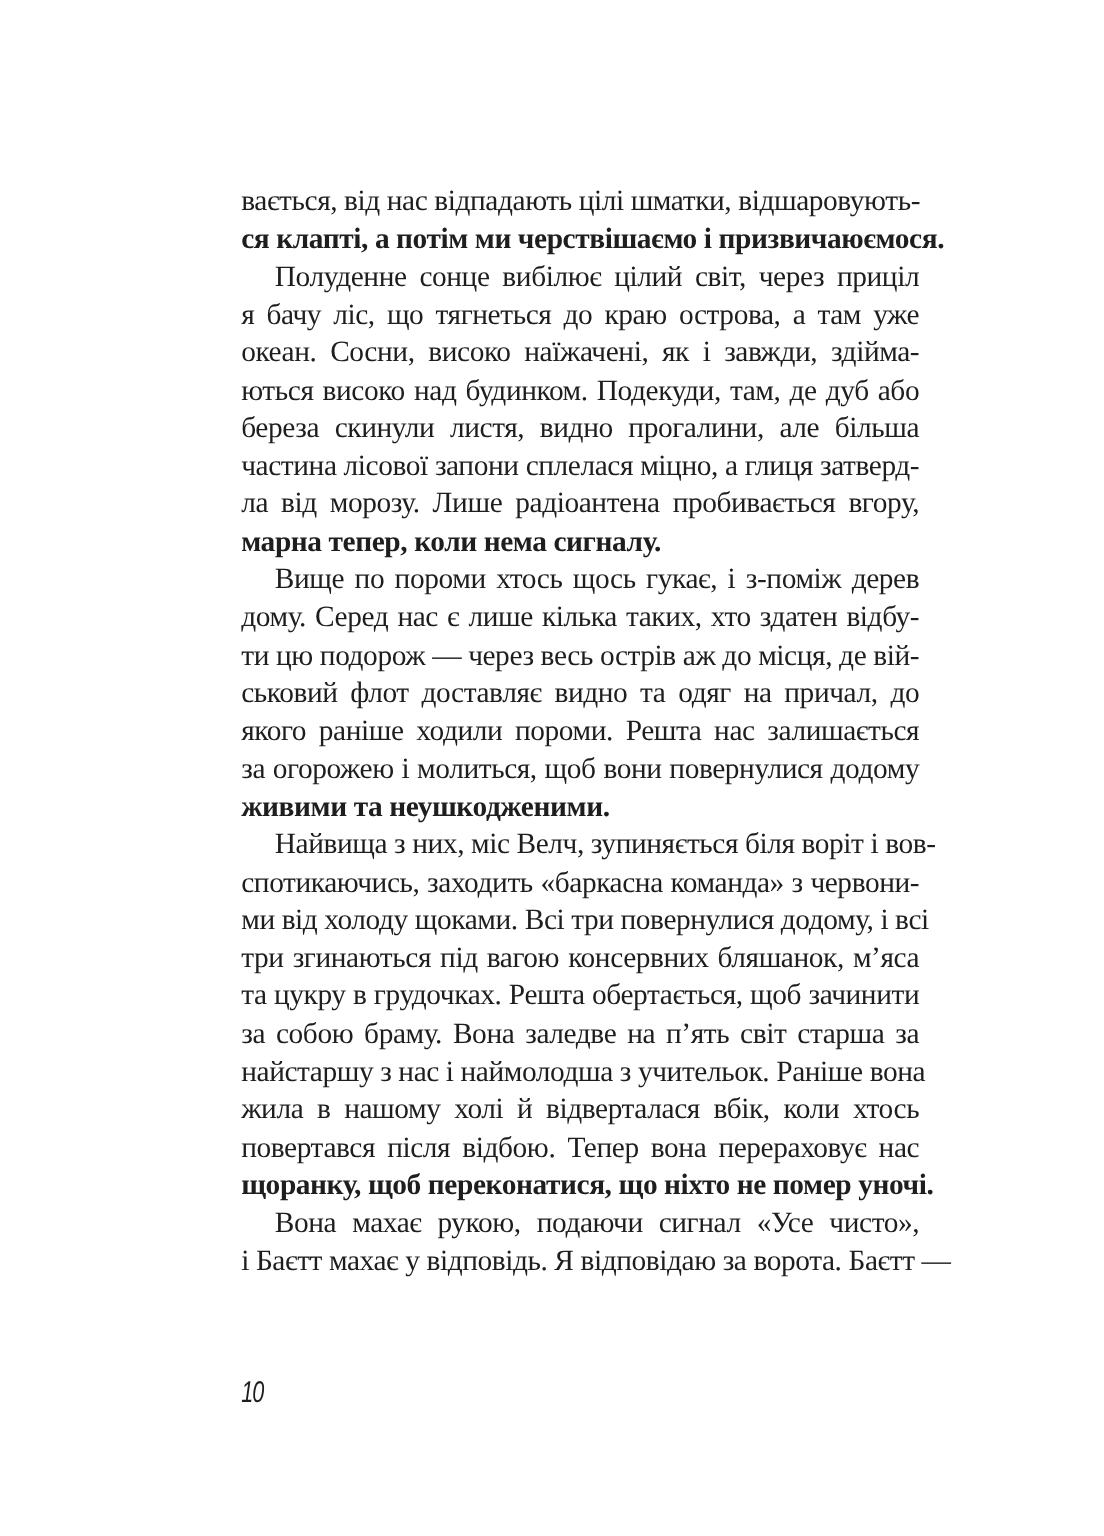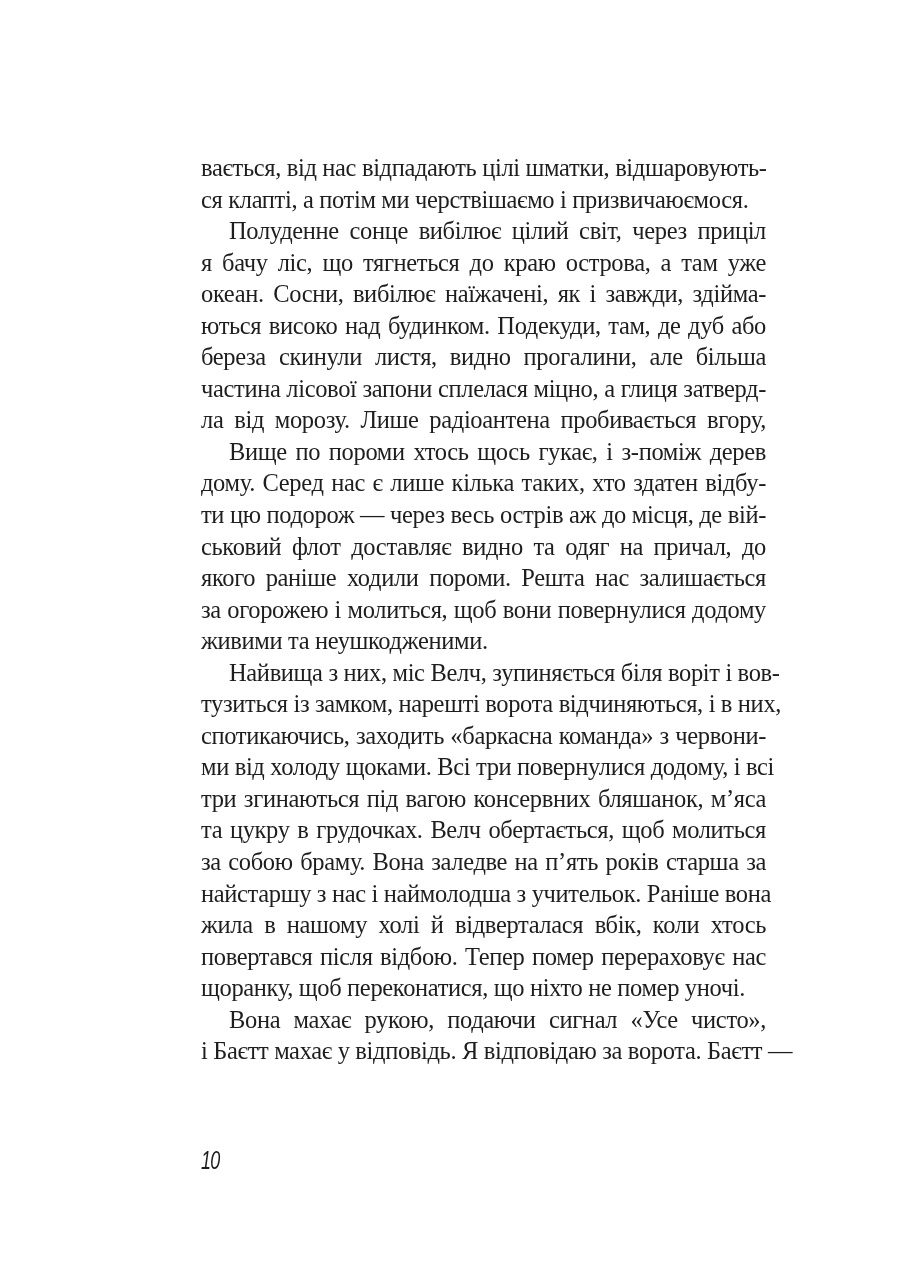--- a/index.html
+++ b/index.html
@@ -34,20 +34,21 @@
     }
     .line {
       display: block;
       white-space: nowrap;
       text-align: justify;
       text-align-last: justify;
       height: 31.55px;
     }
     .line.last {
       text-align-last: left;
+      font-weight: bold;
     }
     .line.indent {
       padding-left: 28px;
     }
     .page-number {
       position: absolute;
       left: 201px;
       top: 1146px;
       font-family: "Liberation Sans", sans-serif;
       font-style: italic;
@@ -65,48 +66,48 @@
   <div class="text-block">
 
     <div>
       <span class="line">вається, від нас відпадають цілі шматки, відшаровують-</span>
       <span class="line last">ся клапті, а потім ми черствішаємо і призвичаюємося.</span>
     </div>
 
     <div>
       <span class="line indent">Полуденне сонце вибілює цілий світ, через приціл</span>
       <span class="line">я бачу ліс, що тягнеться до краю острова, а там уже</span>
-      <span class="line">океан. Сосни, вибілює наїжачені, як і завжди, здійма-</span>
+      <span class="line">океан. Сосни, високо наїжачені, як і завжди, здійма-</span>
       <span class="line">ються високо над будинком. Подекуди, там, де дуб або</span>
       <span class="line">береза скинули листя, видно прогалини, але більша</span>
       <span class="line">частина лісової запони сплелася міцно, а глиця затверд-</span>
       <span class="line">ла від морозу. Лише радіоантена пробивається вгору,</span>
+      <span class="line last">марна тепер, коли нема сигналу.</span>
     </div>
 
     <div>
       <span class="line indent">Вище по пороми хтось щось гукає, і з-поміж дерев</span>
       <span class="line">дому. Серед нас є лише кілька таких, хто здатен відбу-</span>
       <span class="line">ти цю подорож — через весь острів аж до місця, де вій-</span>
       <span class="line">ськовий флот доставляє видно та одяг на причал, до</span>
       <span class="line">якого раніше ходили пороми. Решта нас залишається</span>
       <span class="line">за огорожею і молиться, щоб вони повернулися додому</span>
       <span class="line last">живими та неушкодженими.</span>
     </div>
 
     <div>
       <span class="line indent">Найвища з них, міс Велч, зупиняється біля воріт і вов-</span>
-      <span class="line">тузиться із замком, нарешті ворота відчиняються, і в них,</span>
       <span class="line">спотикаючись, заходить «баркасна команда» з червони-</span>
       <span class="line">ми від холоду щоками. Всі три повернулися додому, і всі</span>
       <span class="line">три згинаються під вагою консервних бляшанок, м’яса</span>
-      <span class="line">та цукру в грудочках. Велч обертається, щоб молиться</span>
-      <span class="line">за собою браму. Вона заледве на п’ять років старша за</span>
+      <span class="line">та цукру в грудочках. Решта обертається, щоб зачинити</span>
+      <span class="line">за собою браму. Вона заледве на п’ять світ старша за</span>
       <span class="line">найстаршу з нас і наймолодша з учительок. Раніше вона</span>
       <span class="line">жила в нашому холі й відверталася вбік, коли хтось</span>
-      <span class="line">повертався після відбою. Тепер помер перераховує нас</span>
+      <span class="line">повертався після відбою. Тепер вона перераховує нас</span>
       <span class="line last">щоранку, щоб переконатися, що ніхто не помер уночі.</span>
     </div>
 
     <div>
       <span class="line indent">Вона махає рукою, подаючи сигнал «Усе чисто»,</span>
       <span class="line">і Баєтт махає у відповідь. Я відповідаю за ворота. Баєтт —</span>
     </div>
   </div>
 
   <div class="page-number">10</div>

